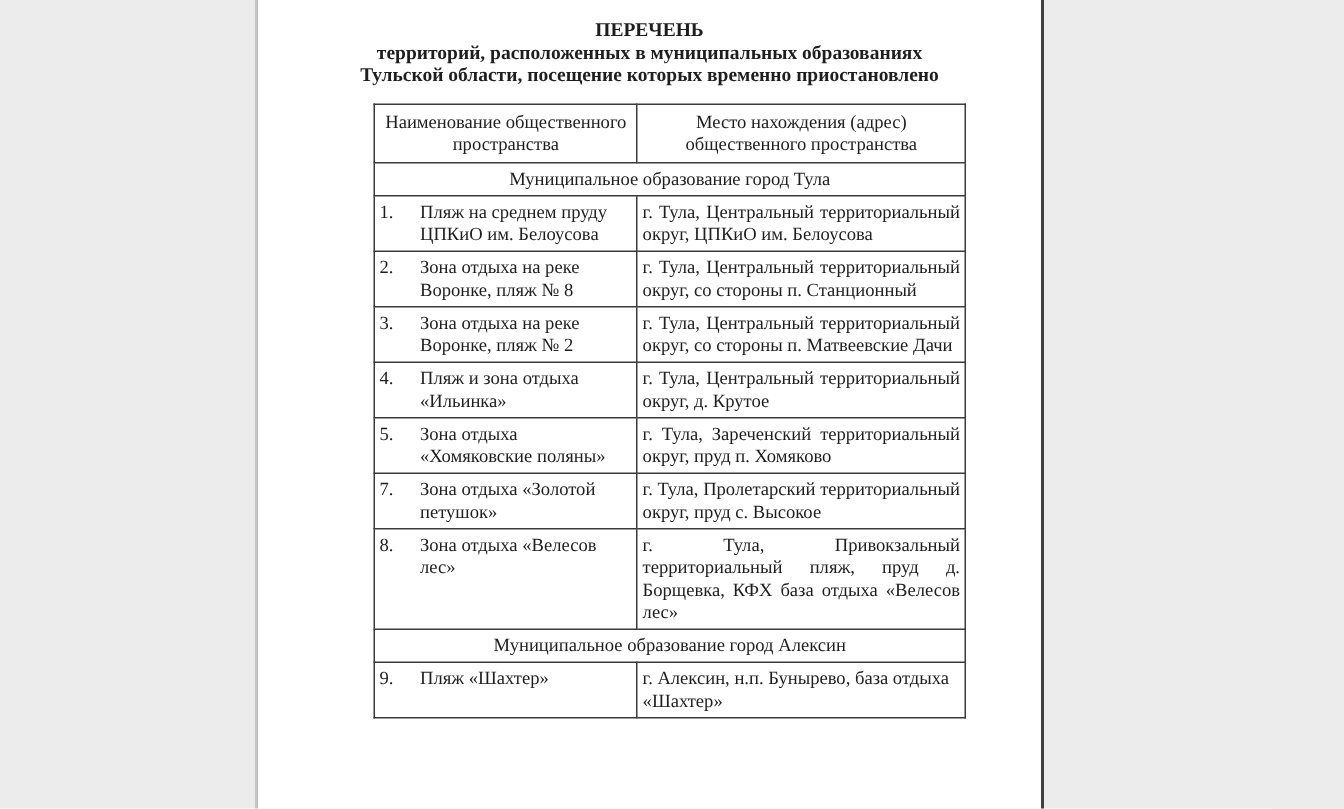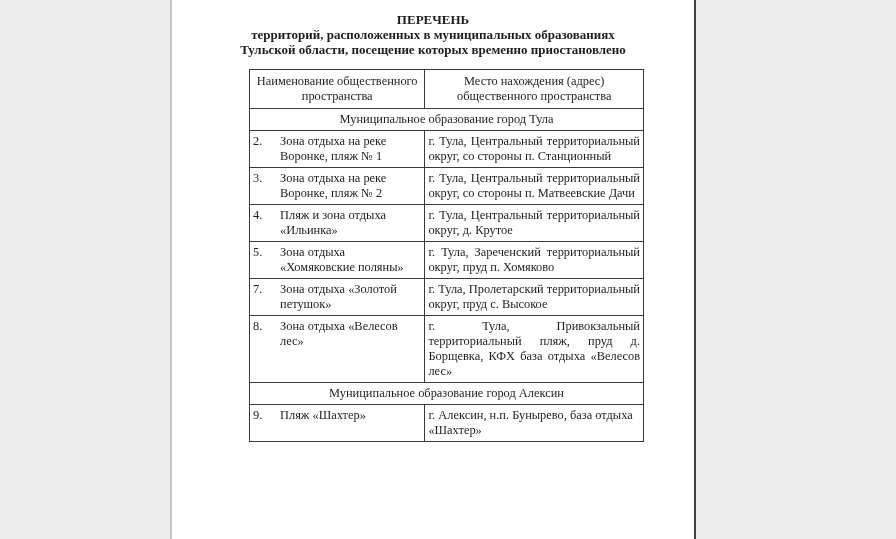--- a/index.html
+++ b/index.html
@@ -62,21 +62,25 @@
         <th>Наименование общественного пространства</th>
         <th>Место нахождения (адрес) общественного пространства</th>
       </tr>
     </thead>
     <tbody>
       <tr>
         <td class="section" colspan="2">Муниципальное образование город Тула</td>
       </tr>
 
       <tr>
-        <td class="name-cell"><span class="num">2.</span><span class="name-text">Зона отдыха на реке Воронке, пляж № 1</span></td>
+        <td class="name-cell"><span class="num">1.</span><span class="name-text">Пляж на среднем пруду ЦПКиО им. Белоусова</span></td>
+        <td class="addr-cell justify">г. Тула, Центральный территориальный округ, ЦПКиО им. Белоусова</td>
+      </tr>
+      <tr>
+        <td class="name-cell"><span class="num">2.</span><span class="name-text">Зона отдыха на реке Воронке, пляж № 8</span></td>
         <td class="addr-cell justify">г. Тула, Центральный территориальный округ, со стороны п. Станционный</td>
       </tr>
       <tr>
         <td class="name-cell"><span class="num">3.</span><span class="name-text">Зона отдыха на реке Воронке, пляж № 2</span></td>
         <td class="addr-cell justify">г. Тула, Центральный территориальный округ, со стороны п. Матвеевские Дачи</td>
       </tr>
       <tr>
         <td class="name-cell"><span class="num">4.</span><span class="name-text">Пляж и зона отдыха «Ильинка»</span></td>
         <td class="addr-cell justify">г. Тула, Центральный территориальный округ, д. Крутое</td>
       </tr>

